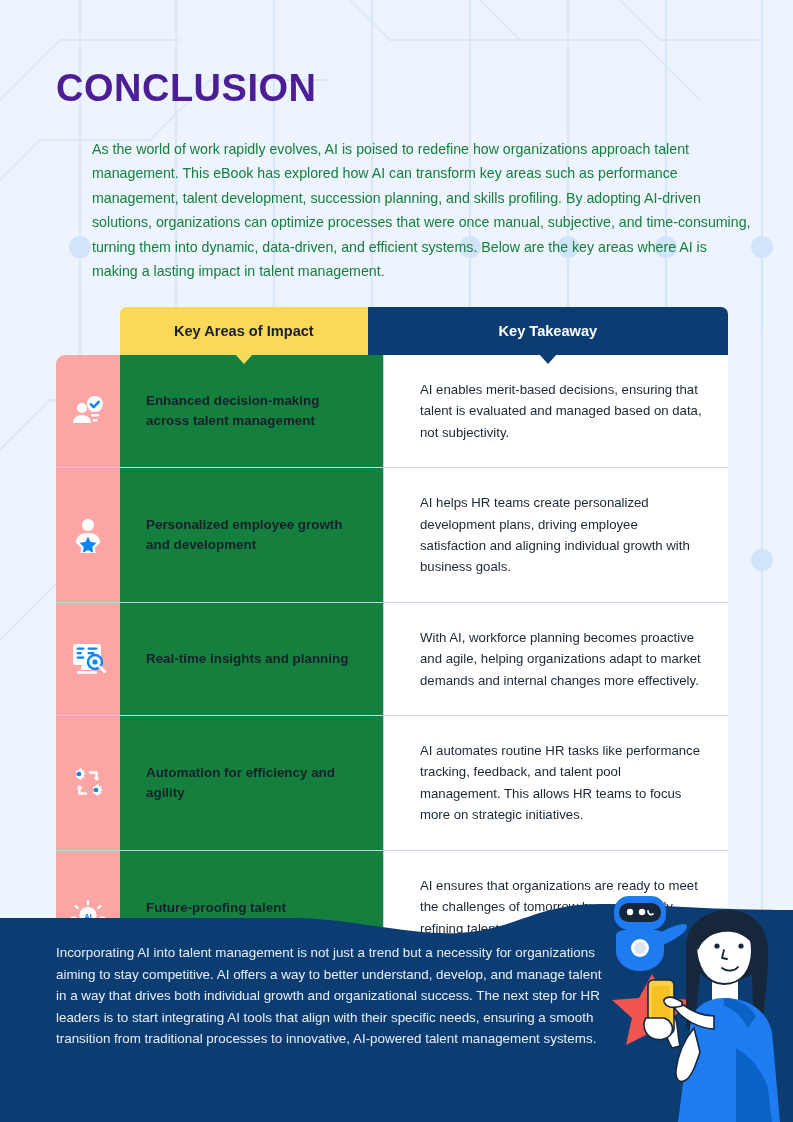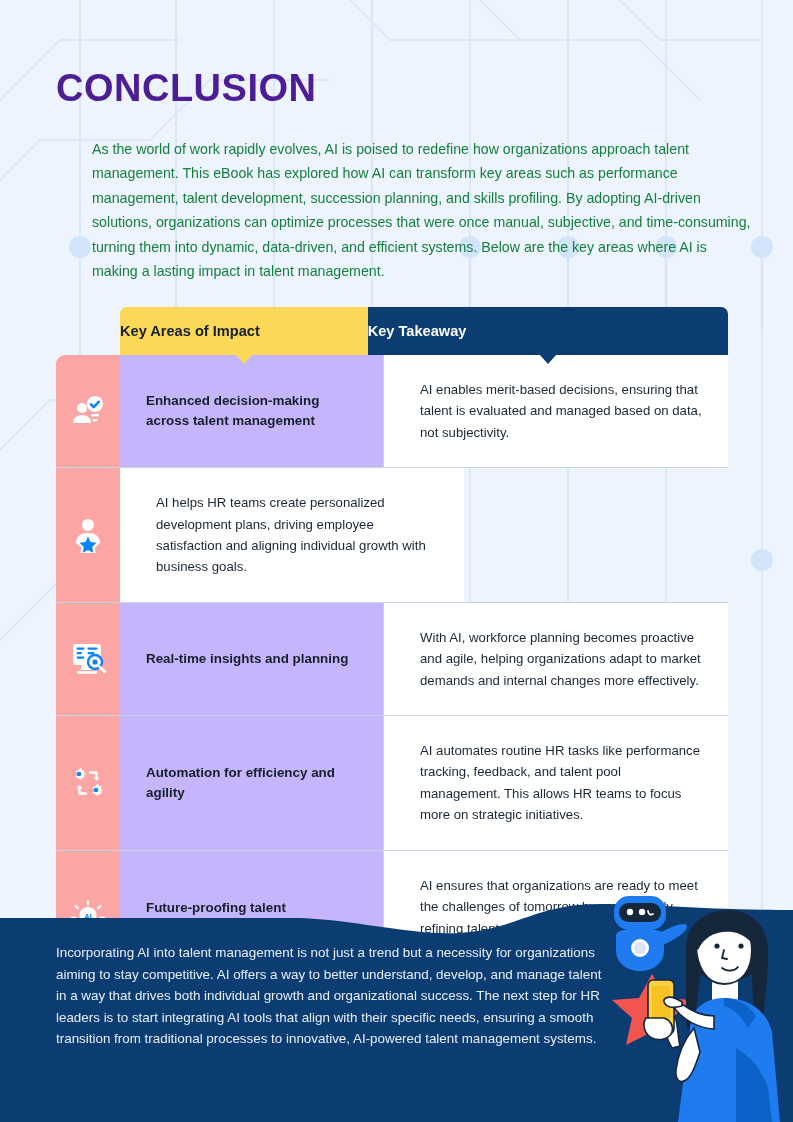--- a/index.html
+++ b/index.html
@@ -63,21 +63,21 @@
   .table-head {
     display: flex;
     height: 48px;
     margin-left: 64px;
     position: relative;
   }
   .th {
     position: relative;
     display: flex;
     align-items: center;
-    justify-content: flex-start;
+    justify-content: center;
     font-size: 14.6px;
     font-weight: bold;
   }
   .th-impact {
     width: 264px;
     background: #FCD858;
     color: #15202B;
     border-radius: 7px 0 0 0;
   }
   .th-takeaway {
@@ -116,21 +116,21 @@
     background: #fca5a5;
     display: flex;
     align-items: center;
     justify-content: center;
   }
   .trow:first-child .cell-icon { border-radius: 9px 0 0 0; }
 
   .cell-area {
     width: 264px;
     flex: 0 0 264px;
-    background: #c4b5fd;
+    background: #15803d;
     display: flex;
     align-items: center;
     padding: 26px 30px 26px 26px;
     box-sizing: border-box;
     border-right: 1.4px solid #C9D4E2;
     font-size: 13.4px;
     font-weight: bold;
     line-height: 20px;
     color: #16202B;
   }
@@ -257,20 +257,21 @@
       </div>
 
       <div class="trow">
         <div class="cell-icon">
           <svg class="icon-svg" width="34" height="36" viewBox="0 0 34 36" fill="#fff">
             <circle cx="17" cy="8" r="6"></circle>
             <path d="M5 26c0-7 5-10 12-10s12 3 12 10z"></path>
             <path d="M17 17l3.4 6.9 7.6 1.1-5.5 5.4 1.3 7.6-6.8-3.6-6.8 3.6 1.3-7.6L6 25l7.6-1.1z" fill="#0A84F7" stroke="#fff" stroke-width="2.4" stroke-linejoin="round"></path>
           </svg>
         </div>
+        <div class="cell-area">Personalized employee growth and development</div>
         <div class="cell-take">AI helps HR teams create personalized development plans, driving employee satisfaction and aligning individual growth with business goals.</div>
       </div>
 
       <div class="trow">
         <div class="cell-icon">
           <svg class="icon-svg" width="36" height="36" viewBox="0 0 36 36" fill="none">
             <rect x="3" y="3" width="28" height="21" rx="2.5" fill="#fff"></rect>
             <g fill="#0A84F7">
               <rect x="6.5" y="6.5" width="8" height="2.2" rx="1.1"></rect>
               <rect x="6.5" y="11" width="5.5" height="2.2" rx="1.1"></rect>

